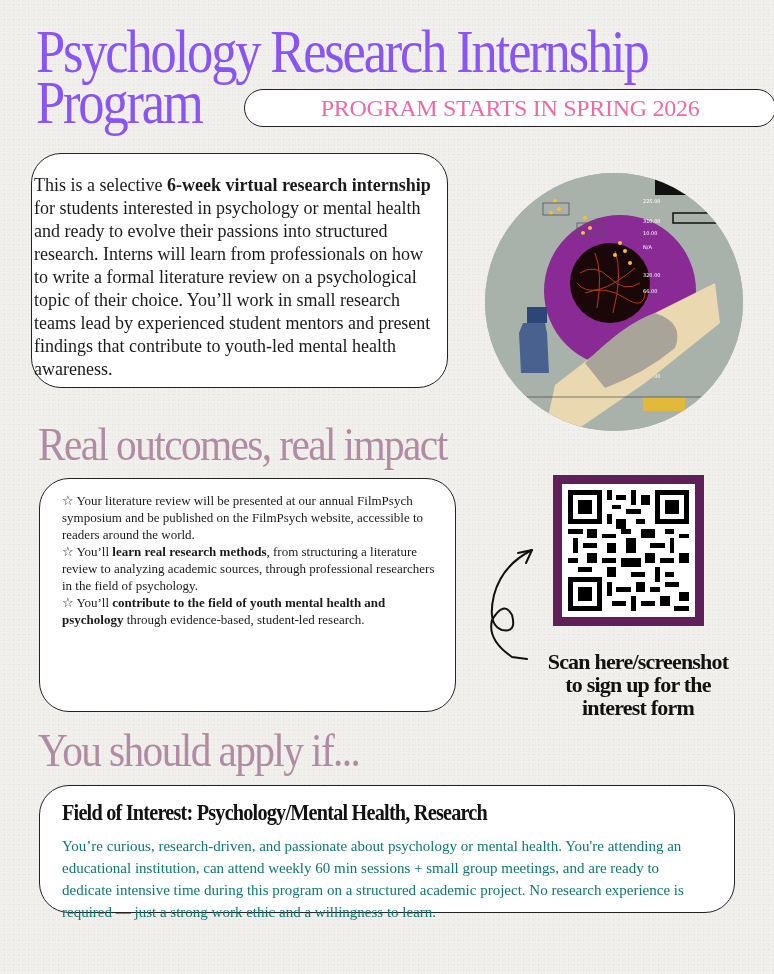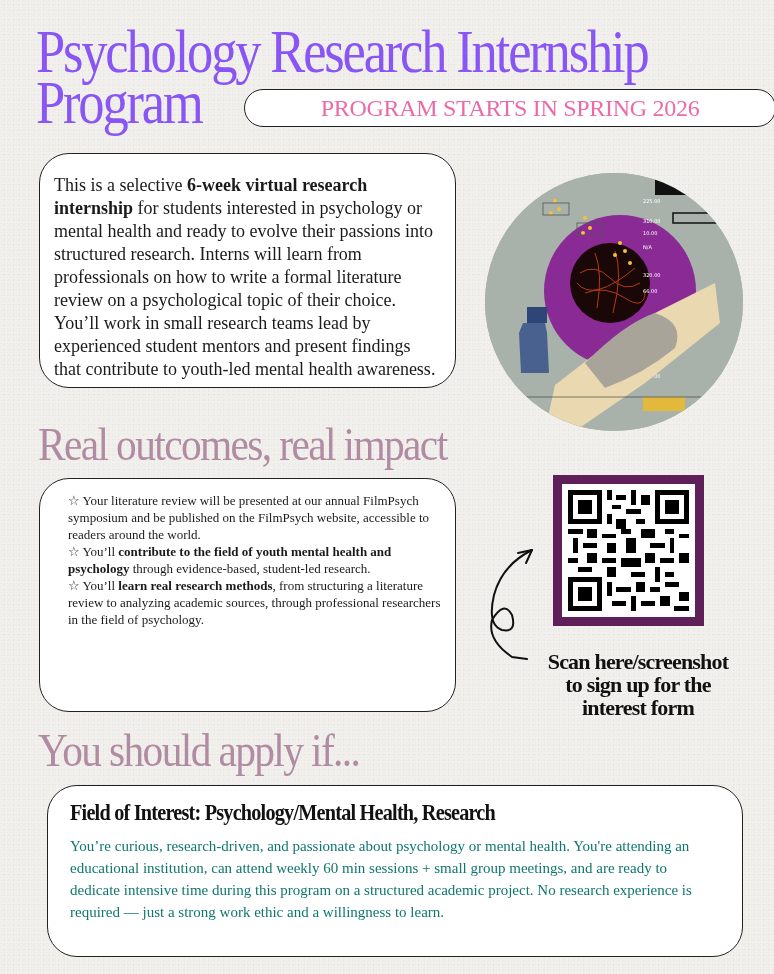--- a/index.html
+++ b/index.html
@@ -30,54 +30,53 @@
   }
   .pill span {
     font-family:"Liberation Serif", serif; color:#ec6aa8;
     font-size:24px; letter-spacing:-0.3px;
   }
   .card {
     background:#fff; border:1.2px solid #222; border-radius:30px;
     box-sizing:border-box;
   }
   .intro {
-    left:39px; top:153px; width:417px; height:235px;
-    padding:20px 14px 0 14px;
+    left:31px; top:153px; width:417px; height:235px;
+    padding:20px 14px 0 2px;
     font-family:"Liberation Serif", serif; font-size:18px; line-height:23px;
   }
   .intro b { font-weight:bold; }
   .photo {
     left:485px; top:173px; width:258px; height:258px; border-radius:50%;
     overflow:hidden; background:#a9b3ab;
   }
   .heading {
     font-family:"Liberation Serif", serif; color:#b08ba2;
     font-size:46px; letter-spacing:-1.8px;
     transform: scaleX(0.9); transform-origin:left top; white-space:nowrap;
   }
   .outcomes {
     left:39px; top:478px; width:417px; height:234px;
-    padding:13px 10px 0 28px;
+    padding:13px 10px 0 22px;
     font-family:"Liberation Serif", serif; font-size:13px; line-height:17px;
   }
   .outcomes p { margin:0; }
   .qr-frame {
     left:553px; top:475px; width:151px; height:151px; background:#5f1f58;
     box-sizing:border-box; padding:9px;
   }
   .qr-inner { width:133px; height:133px; background:#fff; box-sizing:border-box; padding:6px; }
   .scan {
     left:545px; top:650px; width:186px; text-align:center;
     font-family:"Liberation Serif", serif; font-size:22px; line-height:23px;
     letter-spacing:-0.8px; color:#111;font-weight:bold;
   }
   .apply {
-    left:39px; top:785px; width:696px; height:172px;
+    left:39px; top:785px; width:696px; height:128px;
     padding:14px 22px 0 22px;
-    margin-left:8px;
   }
   .apply h3 {
     margin:0 0 9px 0; font-family:"Liberation Serif", serif; font-weight:bold;
     font-size:23px; letter-spacing:-0.9px; color:#111;
     transform: scaleX(0.88); transform-origin:left top; white-space:nowrap;
   }
   .apply p {
     margin:0; font-family:"Liberation Serif", serif; font-size:15px; line-height:22px; color:#0f766e;
   }
 </style>
@@ -143,22 +142,22 @@
     <path d="M100 190 Q140 150 170 140 Q200 150 190 175 Q160 200 120 215 Z" fill="#a9a49a"></path>
     <rect x="158" y="224" width="42" height="14" fill="#e2b93b"></rect>
     <line x1="0" y1="224" x2="258" y2="224" stroke="#333" stroke-width="0.6"></line>
   </svg>
 </div>
 
 <div class="abs heading" style="left:38px; top:418px;">Real outcomes, real impact</div>
 
 <div class="abs card outcomes">
   <p><span>☆</span><span> Your literature review will be presented at our annual FilmPsych symposium and be published on the FilmPsych website, accessible to readers around the world.</span><b></b><span></span></p>
+  <p><span>☆</span><span> You’ll </span><b>learn real research methods</b><span>, from structuring a literature review to analyzing academic sources, through professional researchers in the field of psychology.</span></p>
   <p><span>☆</span><span> You’ll </span><b>contribute to the field of youth mental health and psychology</b><span> through evidence-based, student-led research.</span></p>
-  <p><span>☆</span><span> You’ll </span><b>learn real research methods</b><span>, from structuring a literature review to analyzing academic sources, through professional researchers in the field of psychology.</span></p>
 </div>
 
 <svg class="abs" style="left:482px; top:545px;" width="70" height="120" viewBox="0 0 70 120">
   <path d="M50 5 Q20 20 12 50 Q5 80 20 85 Q35 88 30 70 Q22 55 10 75 Q5 95 30 112 L45 114" fill="none" stroke="#111" stroke-width="2" stroke-linecap="round"></path>
   <path d="M50 5 L36 8 M50 5 L44 18" fill="none" stroke="#111" stroke-width="2" stroke-linecap="round"></path>
 </svg>
 
 <div class="abs qr-frame" aria-label="QR code">
   <div class="qr-inner">
     <svg width="121" height="121" viewBox="0 0 25 25" shape-rendering="crispEdges">

